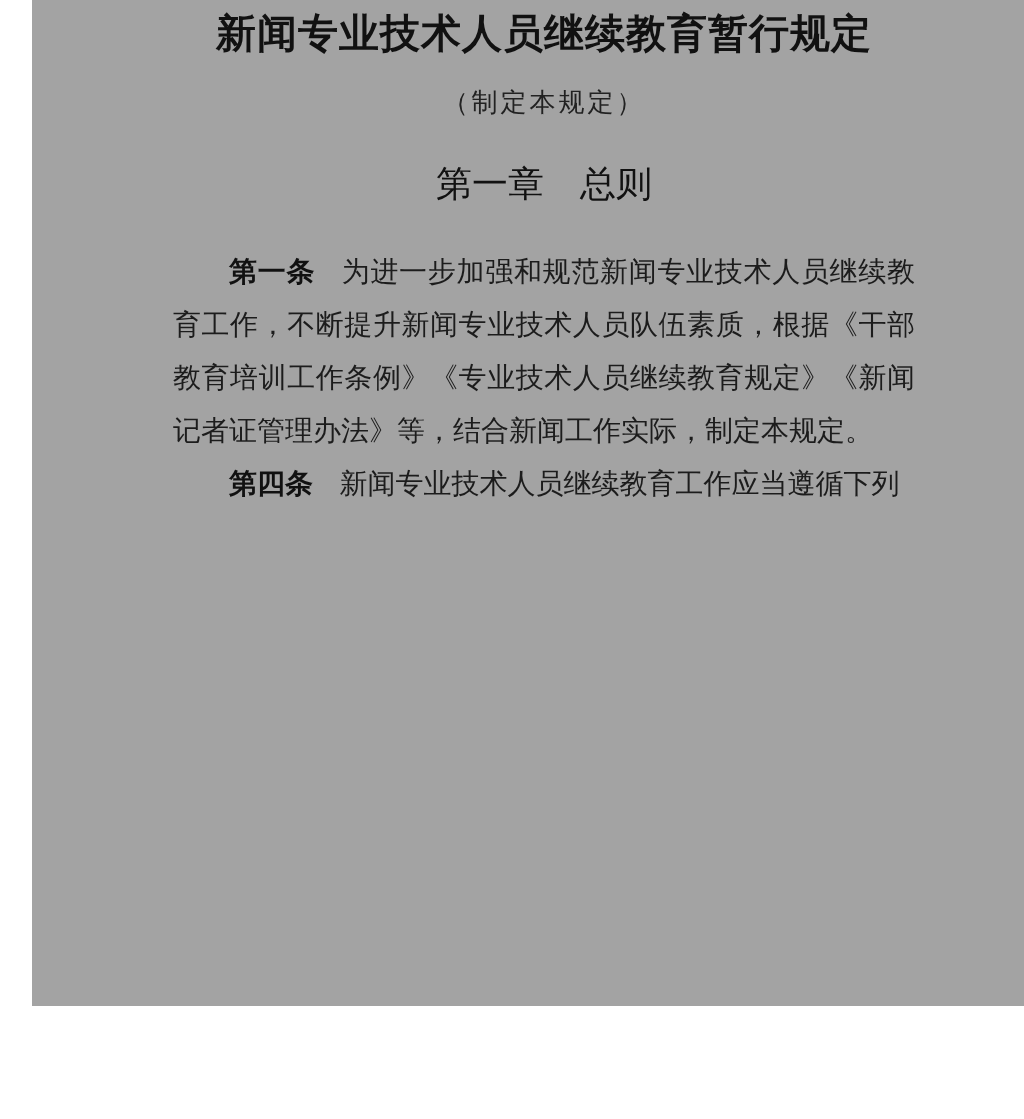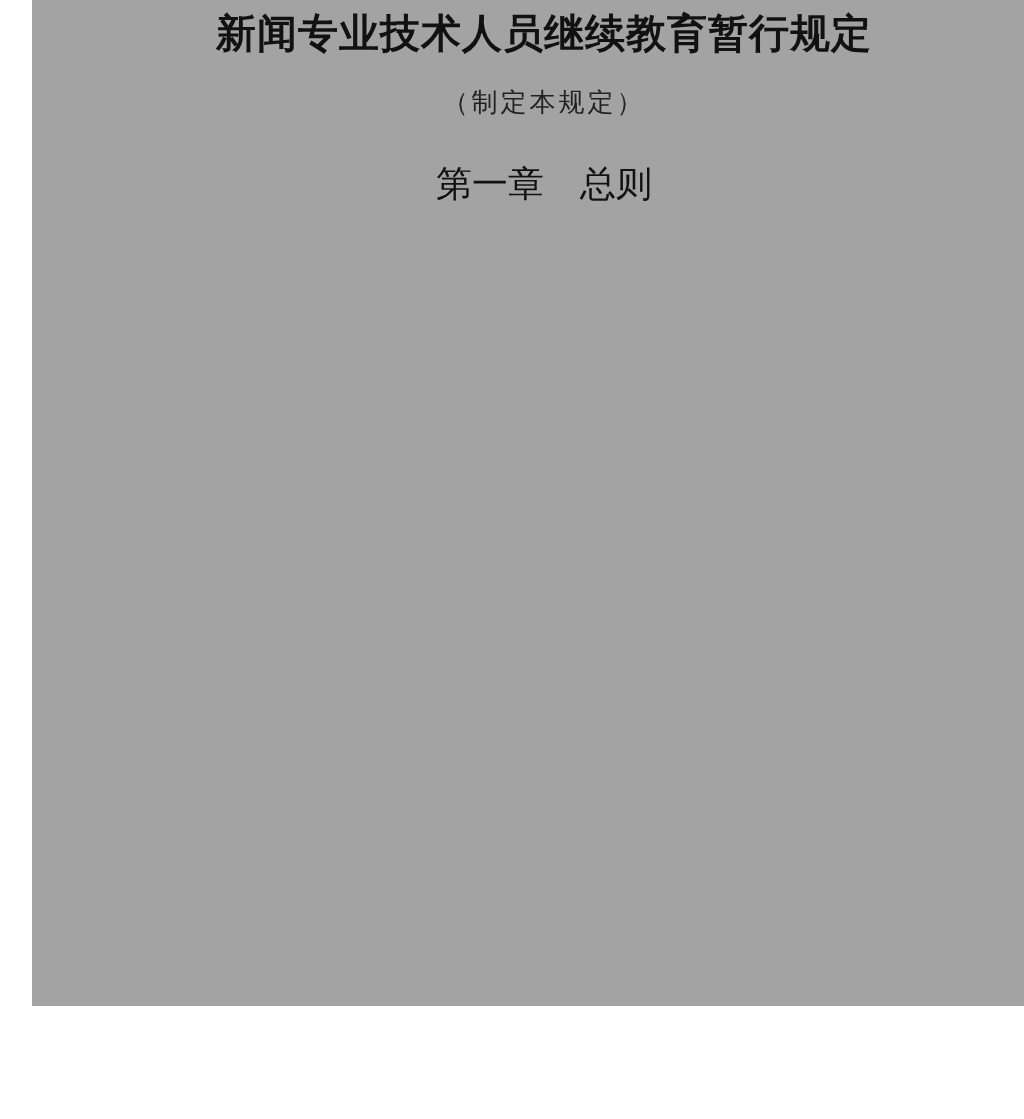--- a/index.html
+++ b/index.html
@@ -82,20 +82,22 @@
 
   <h1 class="doc-title">新闻专业技术人员继续教育暂行规定</h1>
 
   <div class="doc-subtitle">（制定本规定）</div>
 
   <div class="chapter-heading">
     <span class="chapter-label">第一章</span><span>总则</span>
   </div>
 
   <div class="document-body">
+  <p class="para"><span class="article-label">第一条</span><span class="article-text">为进一步加强和规范新闻专业技术人员继续教育工作，不断提升新闻专业技术人员队伍素质，根据《干部教育培训工作条例》《专业技术人员继续教育规定》《新闻记者证管理办法》等，结合新闻工作实际，制定本规定。</span></p>
 
 
 
+  <p class="para"><span class="article-label">第四条</span><span class="article-text">新闻专业技术人员继续教育工作应当遵循下列</span></p>
 </div>
 
   <div class="page-number">1</div>
 
 </div>
 
 </body></html>

